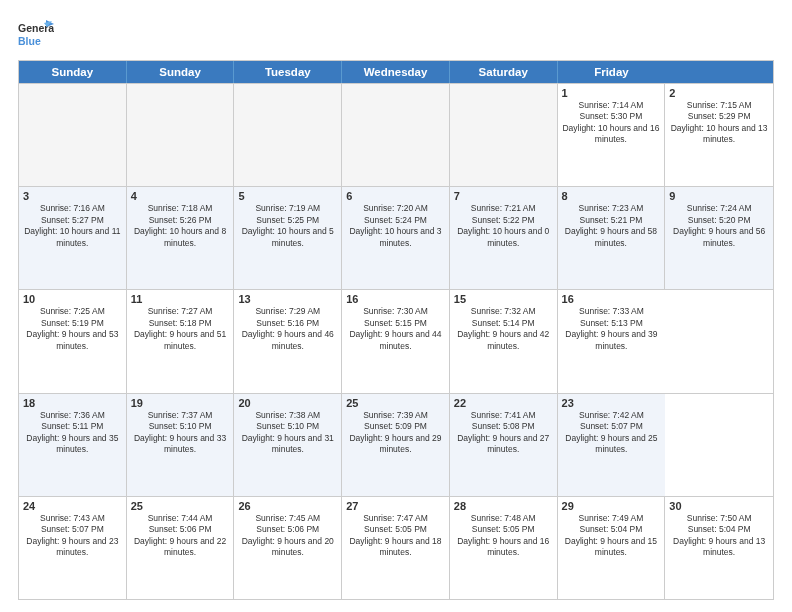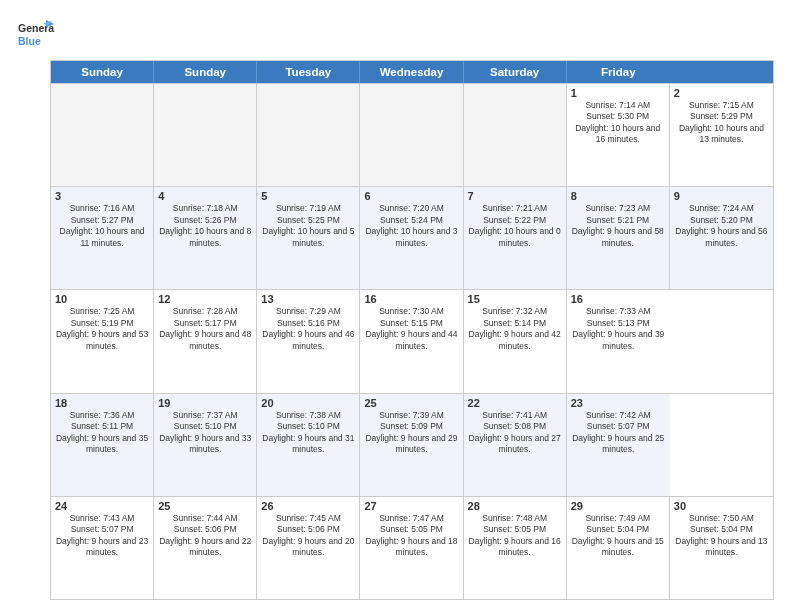--- a/index.html
+++ b/index.html
@@ -39,21 +39,20 @@
     }
     .location {
       font-size: 14px;
       color: #555;
     }
     .calendar {
       flex: 1;
       display: flex;
       flex-direction: column;
       border: 1px solid #ccc;
-      margin-left: 32px;
     }
     .cal-header {
       display: grid;
       grid-template-columns: repeat(7, 1fr);
       background: #3a7abf;
     }
     .cal-header-cell {
       color: #fff;
       font-size: 11.5px;
       font-weight: bold;
@@ -172,22 +171,22 @@
             <span class="day-num">9</span>
             <div class="day-info">Sunrise: 7:24 AM<br>Sunset: 5:20 PM<br>Daylight: 9 hours and 56 minutes.</div>
           </div>
         </div>
         <div class="cal-row">
           <div class="cal-cell">
             <span class="day-num">10</span>
             <div class="day-info">Sunrise: 7:25 AM<br>Sunset: 5:19 PM<br>Daylight: 9 hours and 53 minutes.</div>
           </div>
           <div class="cal-cell">
-            <span class="day-num">12</span>
-            <div class="day-info">Sunrise: 7:28 AM<br>Sunset: 5:17 PM<br>Daylight: 9 hours and 48 minutes.</div>
+            <span class="day-num">11</span>
+            <div class="day-info">Sunrise: 7:27 AM<br>Sunset: 5:18 PM<br>Daylight: 9 hours and 51 minutes.</div>
           </div>
           <div class="cal-cell">
             <span class="day-num">13</span>
             <div class="day-info">Sunrise: 7:29 AM<br>Sunset: 5:16 PM<br>Daylight: 9 hours and 46 minutes.</div>
           </div>
           <div class="cal-cell">
             <span class="day-num">16</span>
             <div class="day-info">Sunrise: 7:30 AM<br>Sunset: 5:15 PM<br>Daylight: 9 hours and 44 minutes.</div>
           </div>
           <div class="cal-cell">

